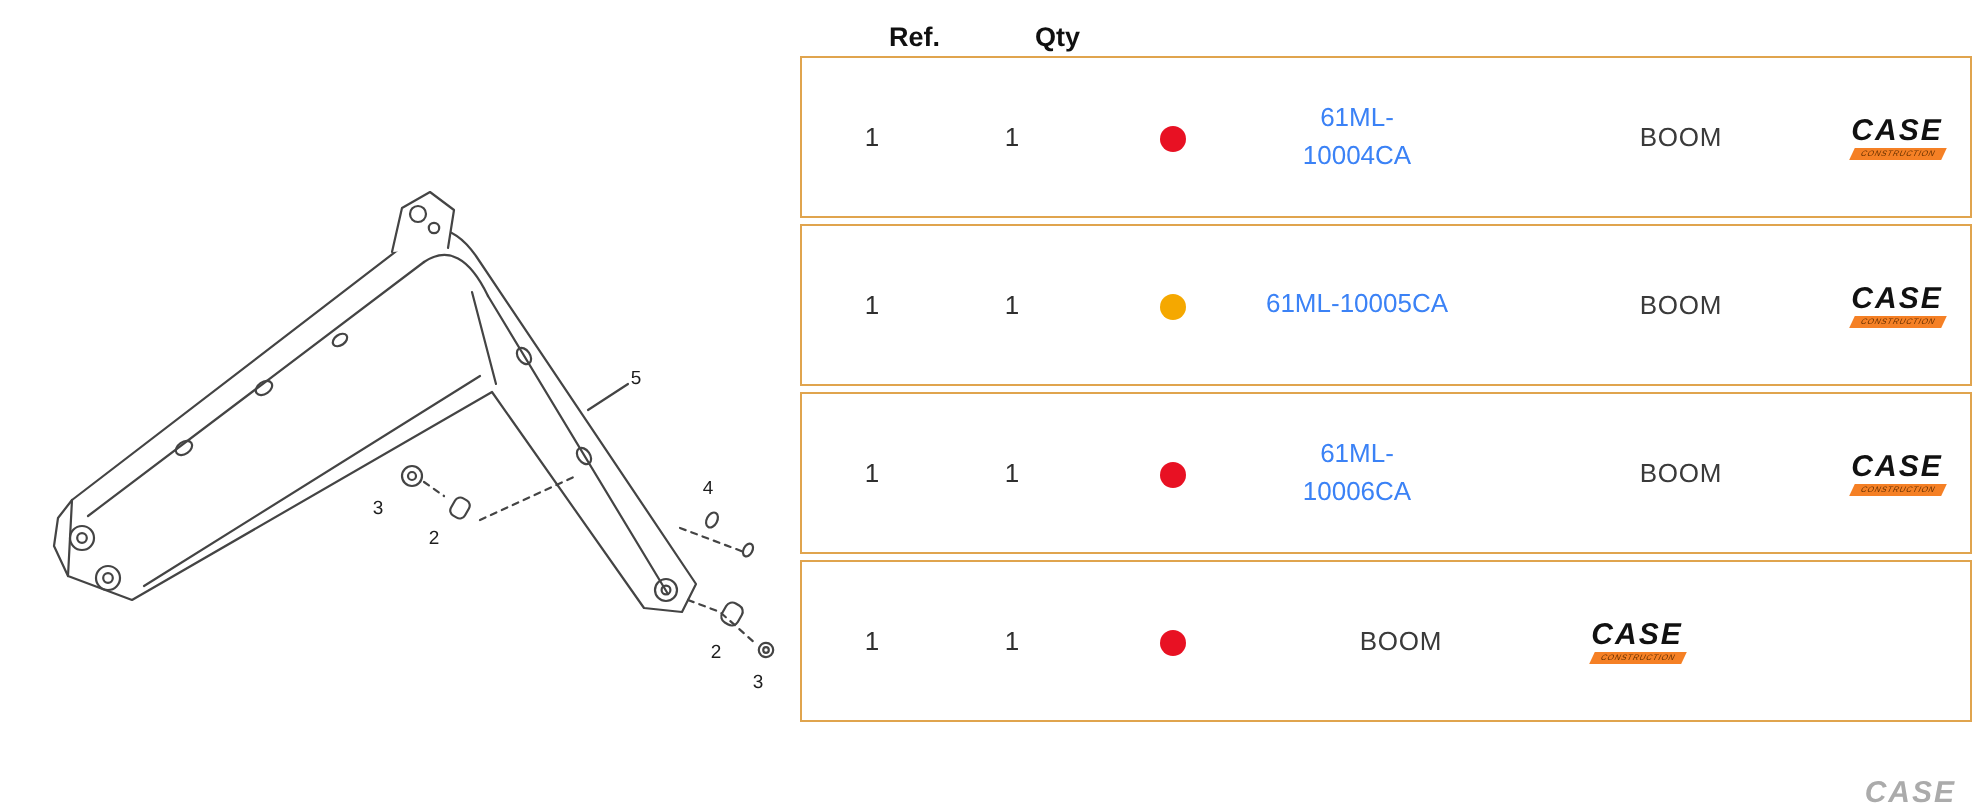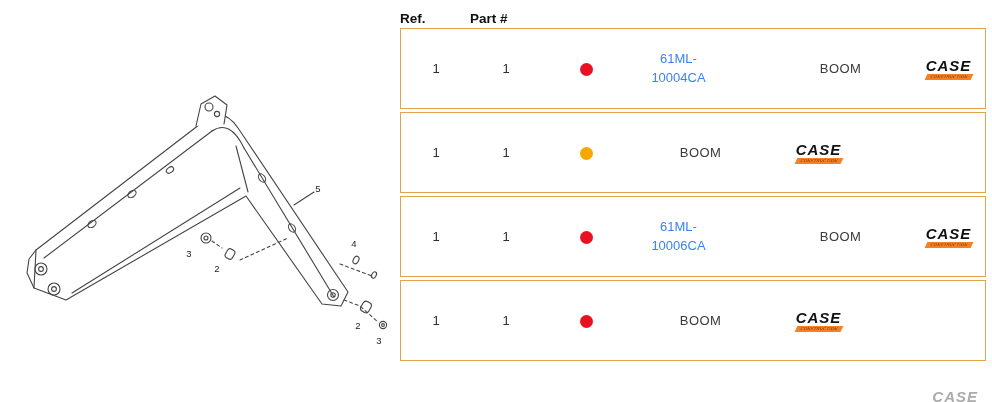--- a/index.html
+++ b/index.html
@@ -8,21 +8,21 @@
   .app { position:relative; width:992px; height:402px; }
 
   
   .diagram-panel { position:absolute; left:0; top:0; width:400px; height:402px; }
   .diagram-panel svg { width:100%; height:100%; display:block; }
 
   
   .table-panel { position:absolute; left:400px; top:0; width:586px; }
   .tgrid { display:grid; grid-template-columns:70px 70px 90px 95px 185px 75px; }
   .thead { height:28px; align-items:center; }
-  .thead .hcell { text-align:left; font-weight:bold; font-size:13.5px; color:#101010; padding-top:8px; }
+  .thead .hcell { text-align:right; font-weight:bold; font-size:13.5px; color:#101010; padding-top:8px; }
   .trow { height:81px; margin-bottom:3px; border:1px solid #e0a44e;
           align-items:center; justify-items:center; background:#fff; }
   .cell { text-align:center; font-size:13px; color:#2f2f2f; }
   .dot { width:13px; height:13px; border-radius:50%; display:inline-block; vertical-align:middle; }
   .dot[data-status="red"]   { background:#e81123; }
   .dot[data-status="amber"] { background:#f5a800; }
   .part { white-space:pre-line; color:#3b82f6; font-size:13px; line-height:1.4; }
   .desc { color:#3a3a3a; letter-spacing:.4px;padding-left:44px; }
 
   
@@ -104,21 +104,21 @@
         <text x="358" y="329">2</text>
         <text x="379" y="344">3</text>
       </g>
     </svg>
   </div>
 
   <div class="table-panel">
 
     <div class="tgrid thead">
       <div class="hcell">Ref.</div>
-      <div class="hcell">Part #</div>
+      <div class="hcell">Qty</div>
     </div>
 
     <div class="tgrid trow">
       <div class="cell">1</div>
       <div class="cell">1</div>
       <div class="cell"><span class="dot" data-status="red"></span></div>
       <div class="cell part">61ML-
 10004CA</div>
       <div class="cell desc">BOOM</div>
       <div class="case-logo">
@@ -126,20 +126,21 @@
         <div class="case-bar">
             <span class="case-sub">CONSTRUCTION</span>
           </div>
       </div>
     </div>
 
     <div class="tgrid trow">
       <div class="cell">1</div>
       <div class="cell">1</div>
       <div class="cell"><span class="dot" data-status="amber"></span></div>
+      <div class="cell part">61ML-10005CA</div>
       <div class="cell desc">BOOM</div>
       <div class="case-logo">
         <div class="case-word">CASE</div>
         <div class="case-bar">
             <span class="case-sub">CONSTRUCTION</span>
           </div>
       </div>
     </div>
 
     <div class="tgrid trow">

